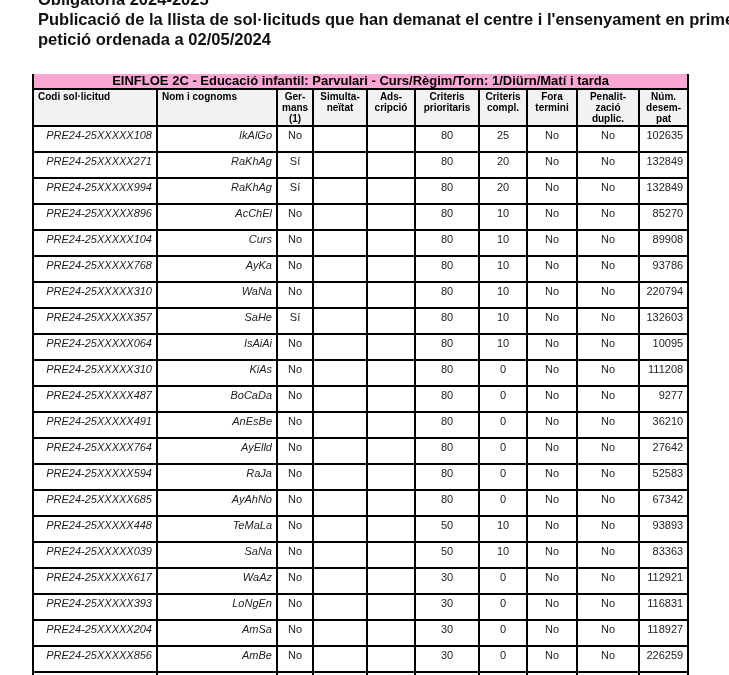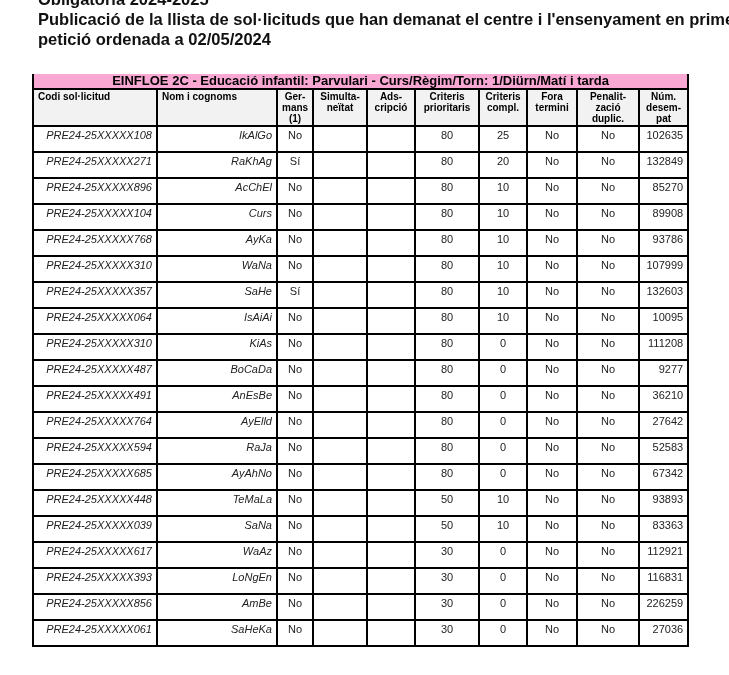--- a/index.html
+++ b/index.html
@@ -75,20 +75,32 @@
         <td class="c">Sí</td>
         <td class="c"></td>
         <td class="c"></td>
         <td class="c">80</td>
         <td class="c">20</td>
         <td class="c">No</td>
         <td class="c">No</td>
         <td class="r">132849</td>
       </tr>
       <tr class="data-row">
+        <td class="l">PRE24-25XXXXX994</td>
+        <td class="l">RaKhAg</td>
+        <td class="c">Sí</td>
+        <td class="c"></td>
+        <td class="c"></td>
+        <td class="c">80</td>
+        <td class="c">20</td>
+        <td class="c">No</td>
+        <td class="c">No</td>
+        <td class="r">132849</td>
+      </tr>
+      <tr class="data-row">
         <td class="l">PRE24-25XXXXX896</td>
         <td class="l">AcChEl</td>
         <td class="c">No</td>
         <td class="c"></td>
         <td class="c"></td>
         <td class="c">80</td>
         <td class="c">10</td>
         <td class="c">No</td>
         <td class="c">No</td>
         <td class="r">85270</td>
@@ -120,21 +132,21 @@
       <tr class="data-row">
         <td class="l">PRE24-25XXXXX310</td>
         <td class="l">WaNa</td>
         <td class="c">No</td>
         <td class="c"></td>
         <td class="c"></td>
         <td class="c">80</td>
         <td class="c">10</td>
         <td class="c">No</td>
         <td class="c">No</td>
-        <td class="r">107999</td>
+        <td class="r">220794</td>
       </tr>
       <tr class="data-row">
         <td class="l">PRE24-25XXXXX357</td>
         <td class="l">SaHe</td>
         <td class="c">Sí</td>
         <td class="c"></td>
         <td class="c"></td>
         <td class="c">80</td>
         <td class="c">10</td>
         <td class="c">No</td>
@@ -265,20 +277,32 @@
         <td class="l">PRE24-25XXXXX393</td>
         <td class="l">LoNgEn</td>
         <td class="c">No</td>
         <td class="c"></td>
         <td class="c"></td>
         <td class="c">30</td>
         <td class="c">0</td>
         <td class="c">No</td>
         <td class="c">No</td>
         <td class="r">116831</td>
+      </tr>
+      <tr class="data-row">
+        <td class="l">PRE24-25XXXXX204</td>
+        <td class="l">AmSa</td>
+        <td class="c">No</td>
+        <td class="c"></td>
+        <td class="c"></td>
+        <td class="c">30</td>
+        <td class="c">0</td>
+        <td class="c">No</td>
+        <td class="c">No</td>
+        <td class="r">118927</td>
       </tr>
       <tr class="data-row">
         <td class="l">PRE24-25XXXXX856</td>
         <td class="l">AmBe</td>
         <td class="c">No</td>
         <td class="c"></td>
         <td class="c"></td>
         <td class="c">30</td>
         <td class="c">0</td>
         <td class="c">No</td>

